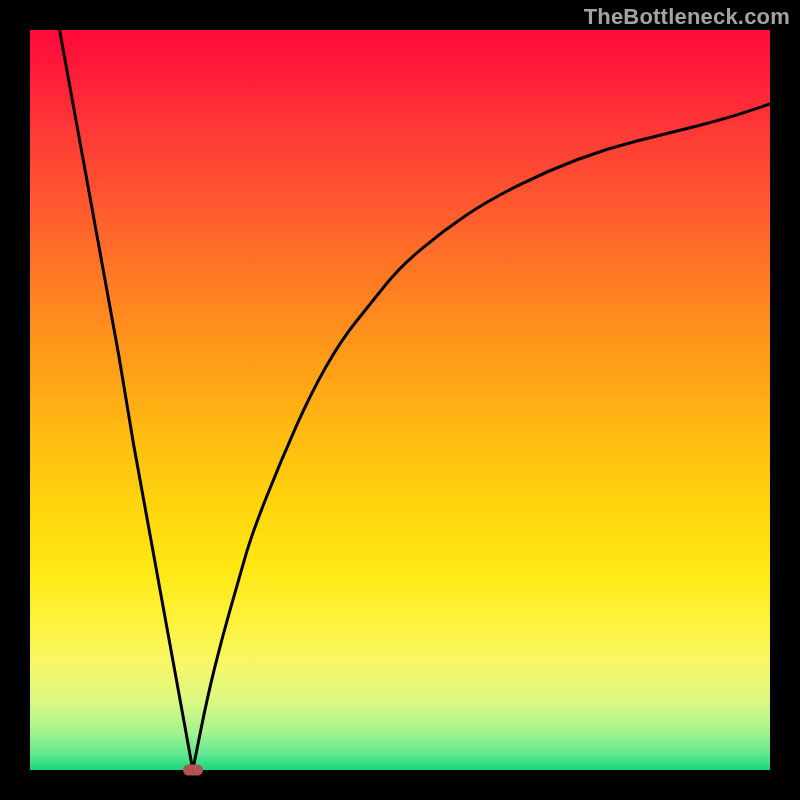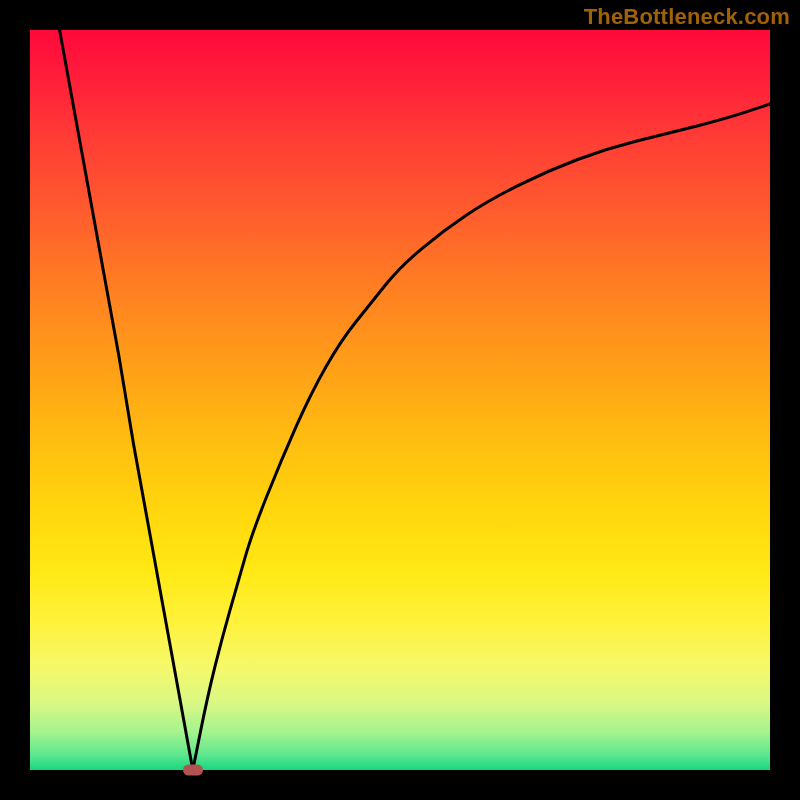--- a/index.html
+++ b/index.html
@@ -31,21 +31,21 @@
       #d8f884 91%,
       #a2f38e 95%,
       #5ce68f 98%,
       #17d77e 100%);
   }
   .watermark {
     position: absolute;
     top: 4px;
     right: 10px;
     font: 600 22px "Segoe UI", Arial, sans-serif;
-    color: #a16207;
+    color: #a3a3a3;
     letter-spacing: 0.2px;
     text-align: right;
   }
   svg.curve {
     position: absolute;
     left: 0;
     top: 0;
     width: 740px;
     height: 740px;
   }

